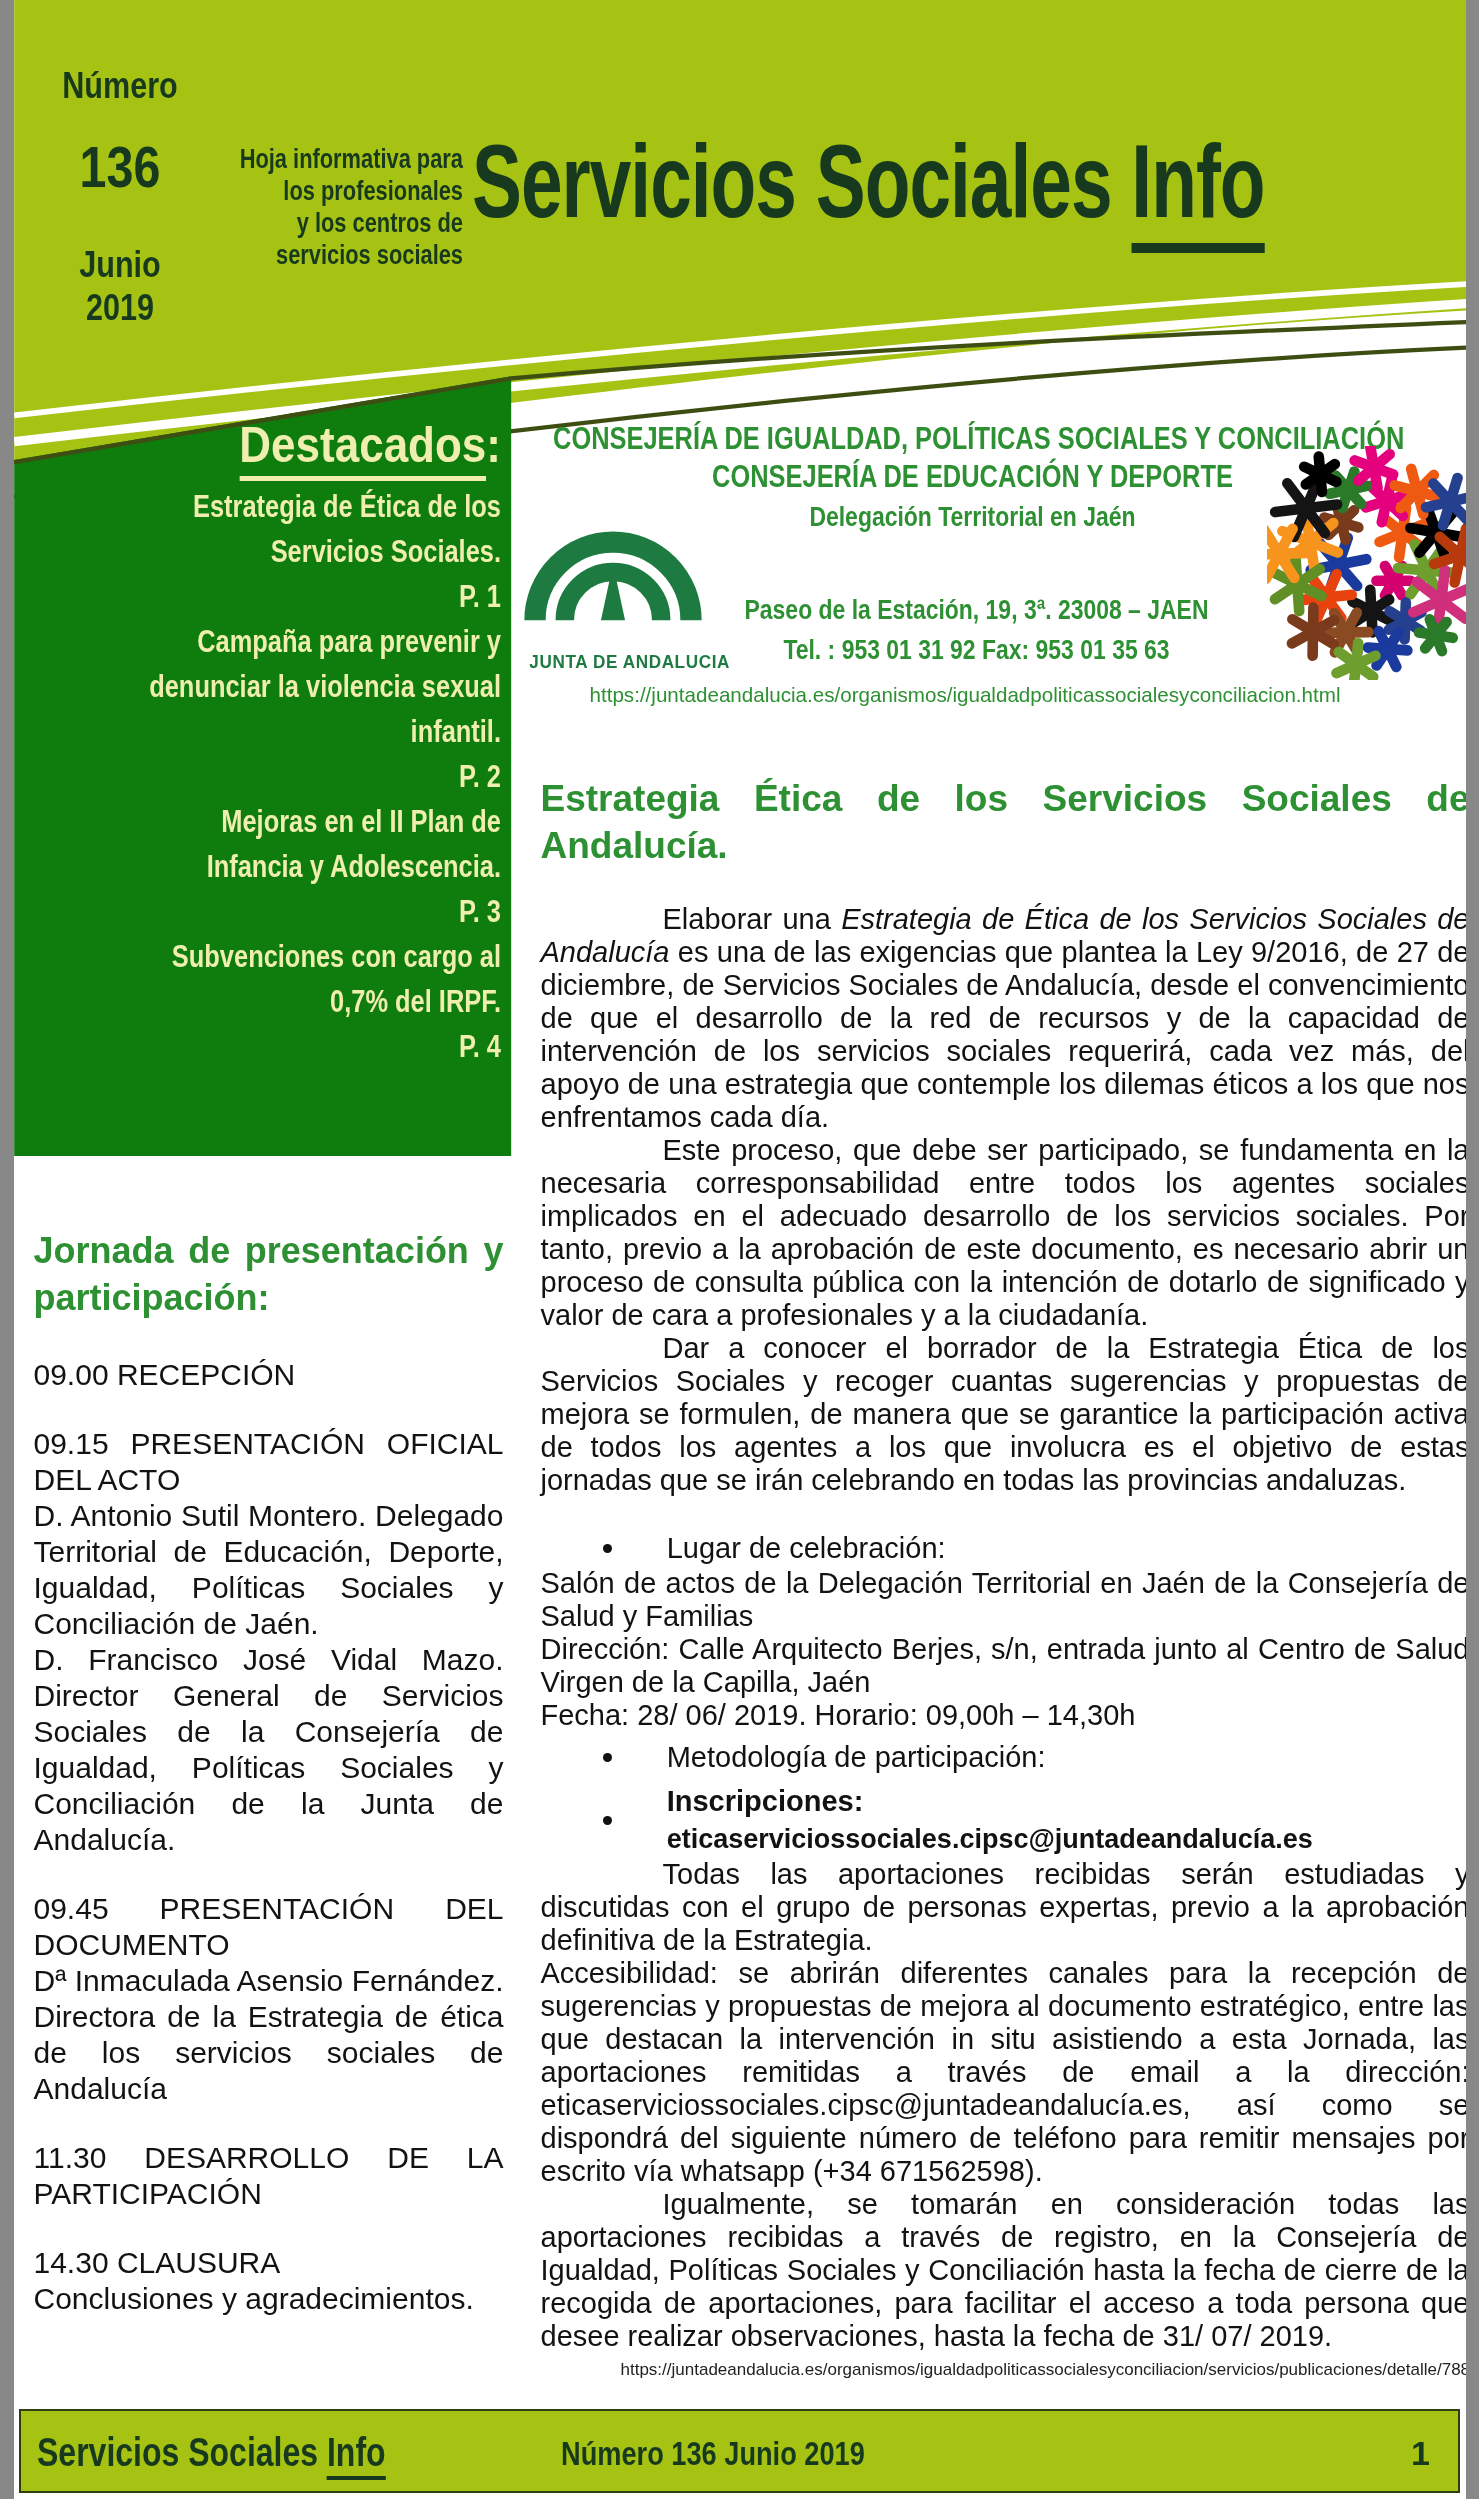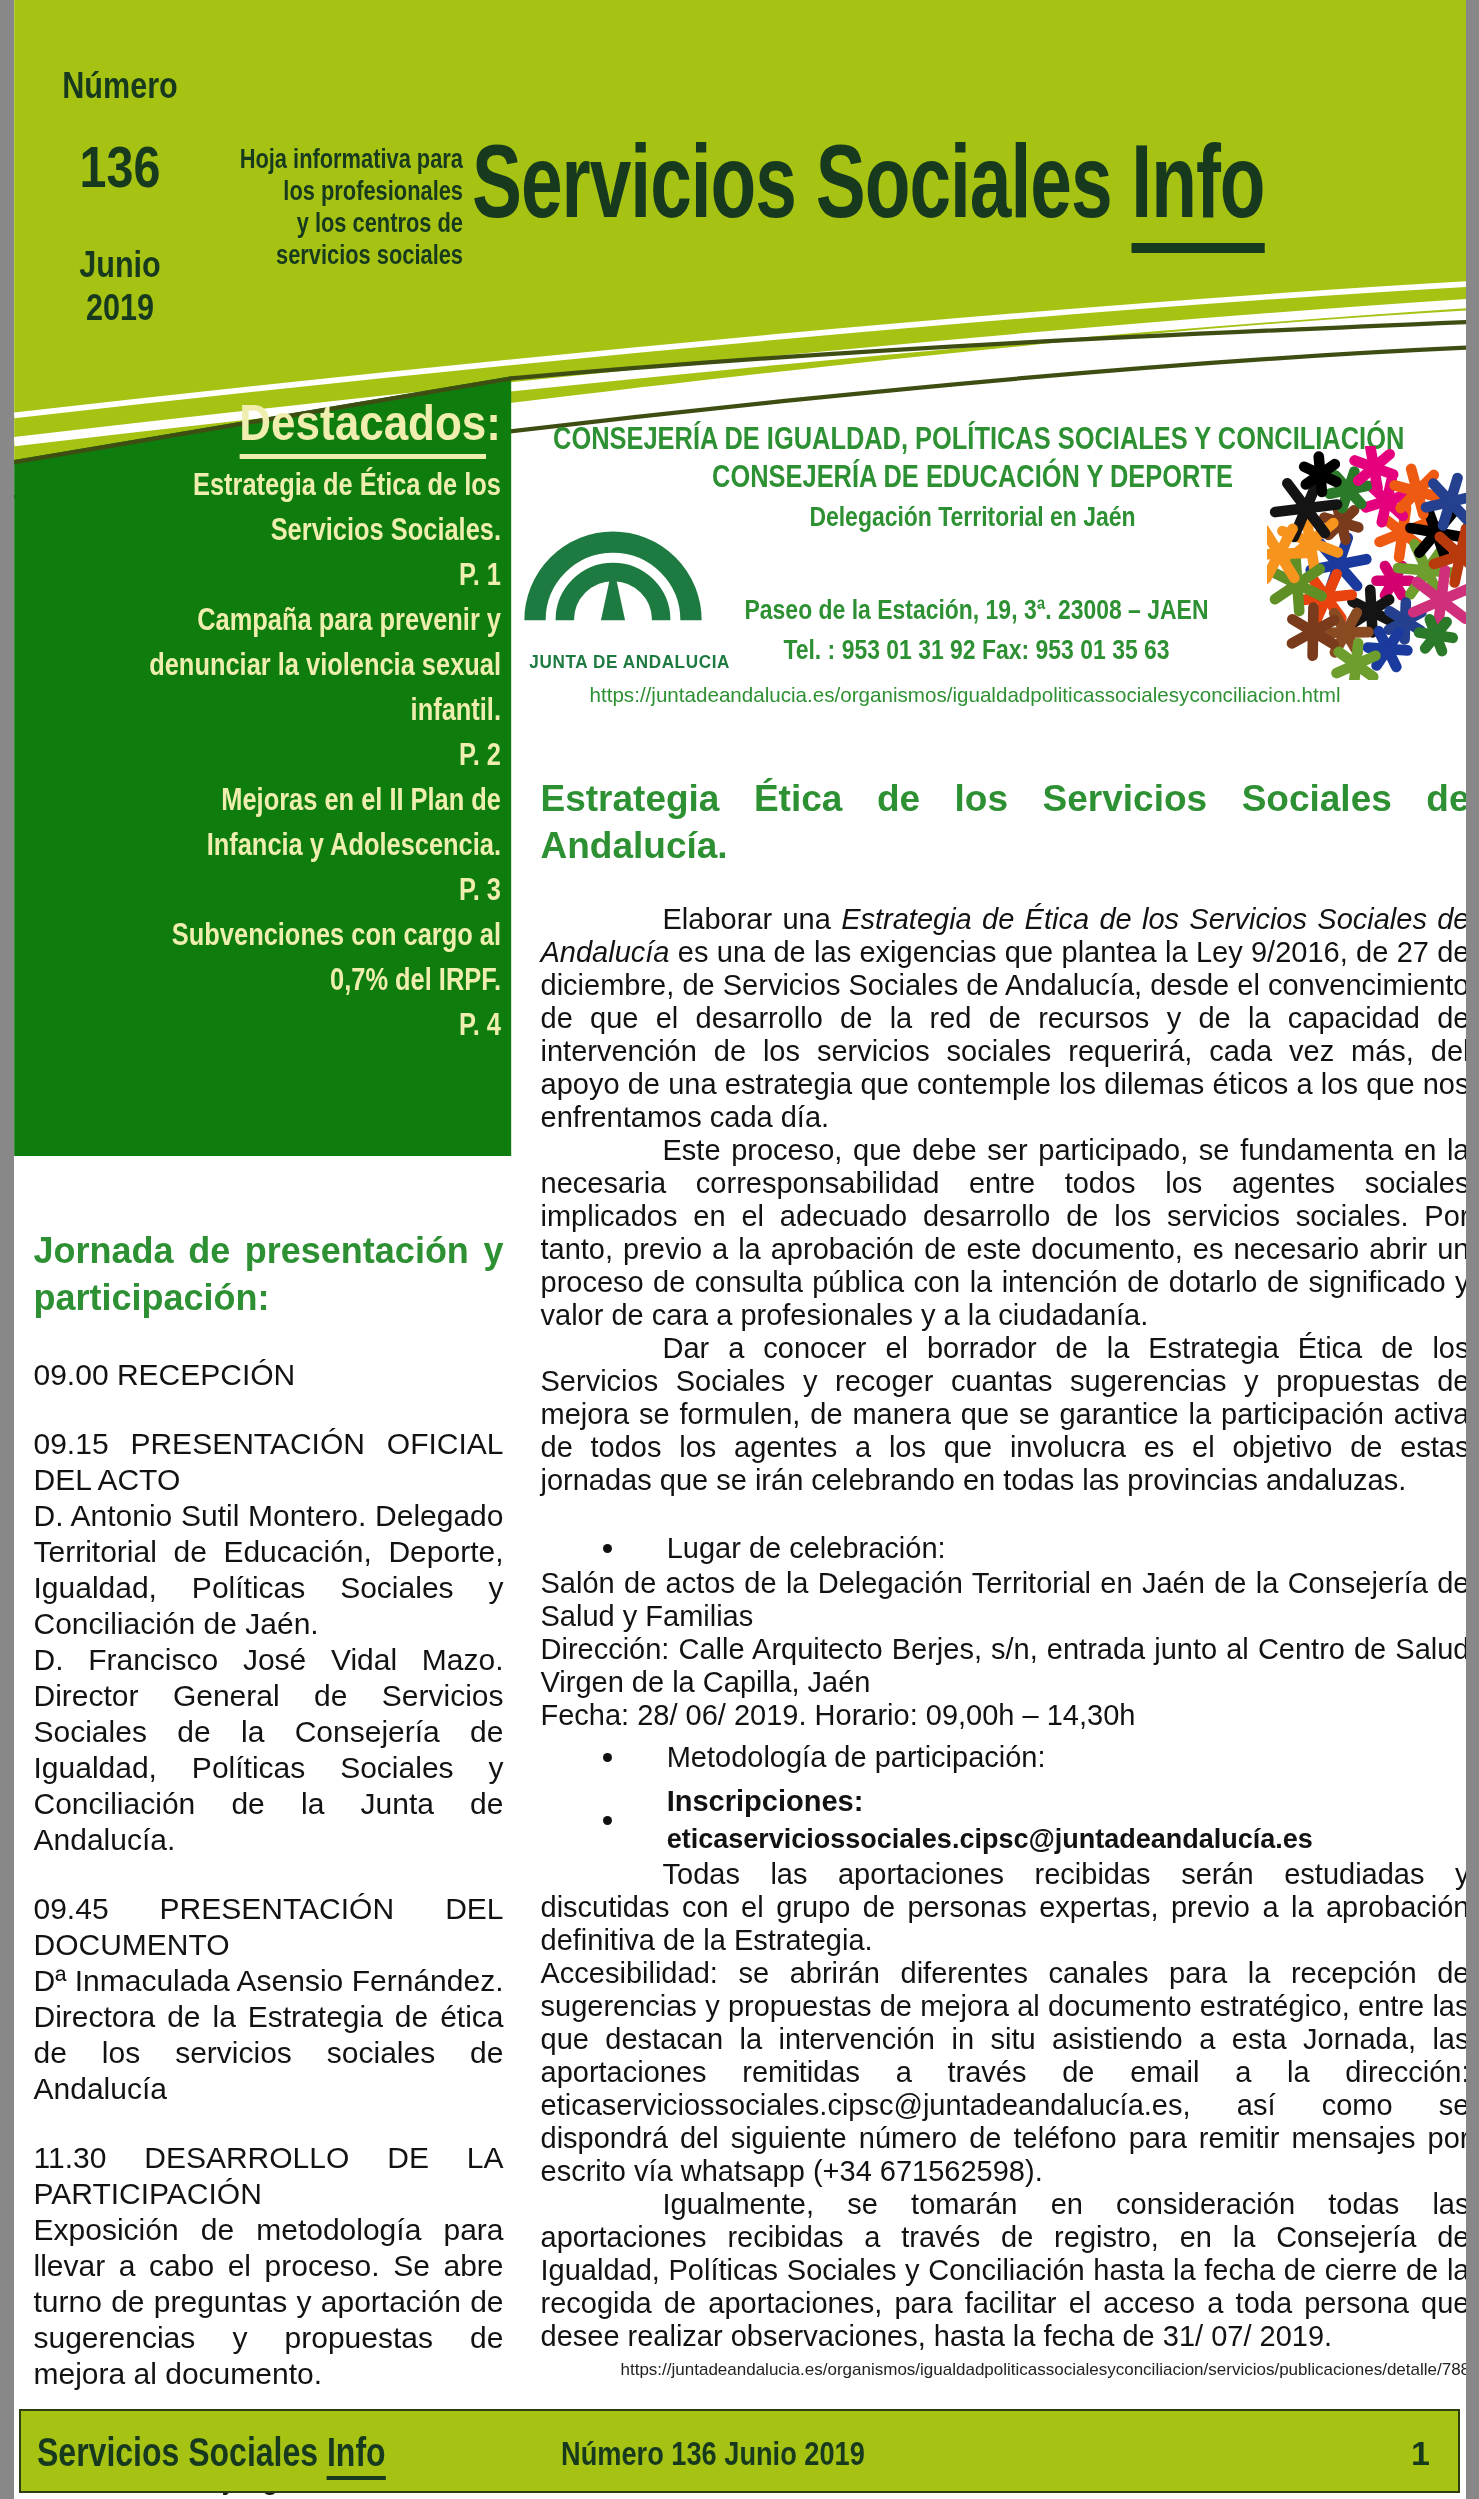--- a/index.html
+++ b/index.html
@@ -25,21 +25,21 @@
   .issue-block .mon{font-size:36px;margin-top:44px;}
   .issue-block .yr{font-size:36px;margin-top:1.4px;}
   .tagline{position:absolute;left:128px;top:143px;width:321px;z-index:2;text-align:right;
       color:var(--ink);font-weight:bold;font-size:28px;line-height:32px;
       transform:scaleX(.78);transform-origin:right top;}
   .masthead{position:absolute;left:458px;top:122px;width:1278px;z-index:2;white-space:nowrap;
       color:var(--ink);font-weight:bold;font-size:104px;letter-spacing:-1.4px;
       transform:scaleX(.72);transform-origin:left top;}
   .masthead .accent{border-bottom:10px solid var(--ink);padding-bottom:4.3px;}
   
-  .sidebar-text{position:absolute;left:28px;top:394px;width:459px;z-index:3;text-align:right;color:var(--cream);}
+  .sidebar-text{position:absolute;left:28px;top:416px;width:459px;z-index:3;text-align:right;color:var(--cream);}
   .sidebar-text .head{font-size:50px;font-weight:bold;transform:scaleX(.88);transform-origin:right top;
       margin-bottom:10px;white-space:nowrap;}
   .sidebar-text .head .u{border-bottom:5.7px solid var(--cream);padding-bottom:2.8px;}
   .sidebar-items{transform:scaleX(.82);transform-origin:right top;}
   .sidebar-items .t{font-size:31px;font-weight:bold;line-height:45px;}
   .sidebar-items .pg{font-size:31px;font-weight:bold;line-height:45px;}
   
   .agenda{position:absolute;left:20px;top:1204px;width:470px;z-index:2;margin-top:23px;}
   .agenda .head{color:var(--accent);font-weight:bold;font-size:36px;line-height:47px;
       text-align:justify;margin-bottom:36px;}
@@ -290,21 +290,20 @@
 
   <div class="agenda">
     <div class="head">Jornada de presentación y participación:</div>
     <p>09.00 RECEPCIÓN</p>
     <p class="gap">09.15 PRESENTACIÓN OFICIAL DEL ACTO</p>
     <p>D. Antonio Sutil Montero. Delegado Territorial de Educación, Deporte, Igualdad, Políticas Sociales y Conciliación de Jaén.</p>
     <p>D. Francisco José Vidal Mazo. Director General de Servicios Sociales de la Consejería de Igualdad, Políticas Sociales y Conciliación de la Junta de Andalucía.</p>
     <p class="gap">09.45 PRESENTACIÓN DEL DOCUMENTO</p>
     <p>Dª Inmaculada Asensio Fernández. Directora de la Estrategia de ética de los servicios sociales de Andalucía</p>
     <p class="gap">11.30 DESARROLLO DE LA PARTICIPACIÓN</p>
-    <p>Exposición de metodología para llevar a cabo el proceso. Se abre turno de preguntas y aportación de sugerencias y propuestas de mejora al documento.</p>
     <p class="gap">14.30 CLAUSURA</p>
     <p>Conclusiones y agradecimientos.</p>
   </div>
 
   <div class="article">
     <div class="head">Estrategia Ética de los Servicios Sociales de Andalucía.</div>
     <p class="ind"><span>Elaborar una </span><i>Estrategia de Ética de los Servicios Sociales de Andalucía</i><span> es una de las exigencias que plantea la Ley 9/2016, de 27 de diciembre, de Servicios Sociales de Andalucía, desde el convencimiento de que el desarrollo de la red de recursos y de la capacidad de intervención de los servicios sociales requerirá, cada vez más, del apoyo de una estrategia que contemple los dilemas éticos a los que nos enfrentamos cada día.</span></p>
     <p class="ind">Este proceso, que debe ser participado, se fundamenta en la necesaria corresponsabilidad entre todos los agentes sociales implicados en el adecuado desarrollo de los servicios sociales. Por tanto, previo a la aprobación de este documento, es necesario abrir un proceso de consulta pública con la intención de dotarlo de significado y valor de cara a profesionales y a la ciudadanía.</p>
     <p class="ind">Dar a conocer el borrador de la Estrategia Ética de los Servicios Sociales y recoger cuantas sugerencias y propuestas de mejora se formulen, de manera que se garantice la participación activa de todos los agentes a los que involucra es el objetivo de estas jornadas que se irán celebrando en todas las provincias andaluzas.</p>
 

